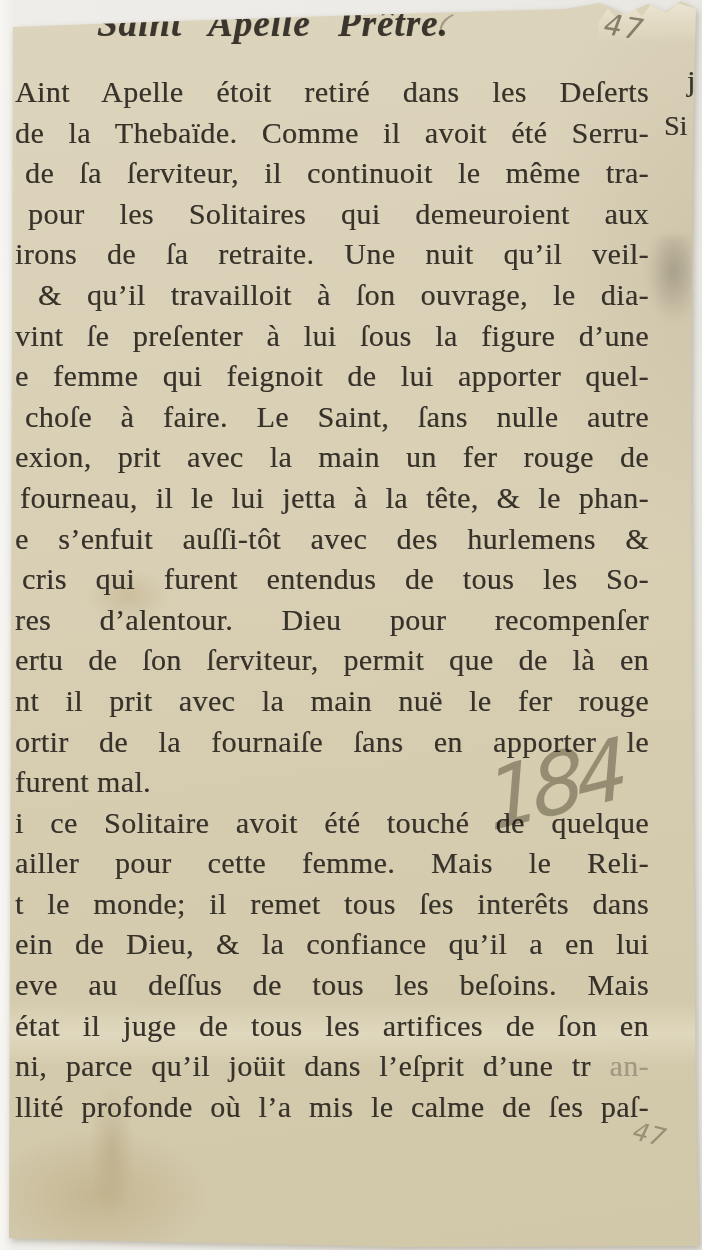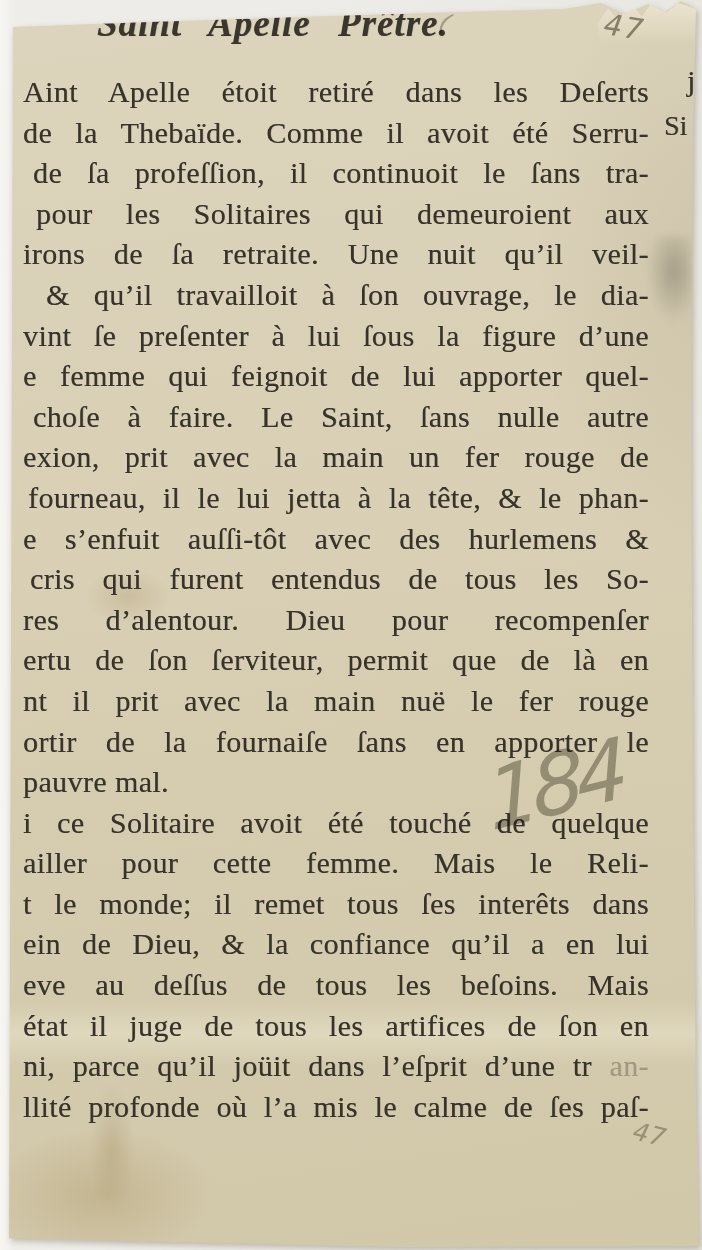--- a/index.html
+++ b/index.html
@@ -37,21 +37,20 @@
     word-spacing:17px;letter-spacing:1px;
     text-shadow:.4px .4px .7px rgba(50,44,36,.5);
   }
   .textblock{position:absolute;left:15px;top:72px;width:634px;color:#37332b;}
   .line{
     height:40.6px;line-height:40.6px;font-size:30px;
     text-align:justify;text-align-last:justify;
     letter-spacing:.4px;
     text-shadow:.4px .4px .6px rgba(50,44,36,.5);
     overflow:visible;
-    margin-left:8px;
   }
   .line.nojust{text-align-last:left;}
   .line:nth-child(3){padding-left:10px;}
   .line:nth-child(4){padding-left:13px;}
   .line:nth-child(6){padding-left:23px;}
   .line:nth-child(9){padding-left:10px;}
   .line:nth-child(11){padding-left:5px;}
   .line:nth-child(13){padding-left:7px;}
   .line:nth-child(27){padding-left:6px;}
   .faded{opacity:.32;}
@@ -80,36 +79,36 @@
     <div class="clipping">
 
       <div class="torn-corner"></div>
       <div class="crease"></div>
 
       <h1 class="page-title">Saint Apelle Prêtre.</h1>
 
       <div class="textblock">
         <div class="line">Aint Apelle étoit retiré dans les Deſerts</div>
         <div class="line">de la Thebaïde. Comme il avoit été Serru-</div>
-        <div class="line">de ſa profeſſion, il continuoit le ſans tra-</div>
+        <div class="line">de ſa ſerviteur, il continuoit le même tra-</div>
         <div class="line">pour les Solitaires qui demeuroient aux</div>
         <div class="line">irons de ſa retraite. Une nuit qu’il veil-</div>
         <div class="line">&amp; qu’il travailloit à ſon ouvrage, le dia-</div>
         <div class="line">vint ſe preſenter à lui ſous la figure d’une</div>
         <div class="line">e femme qui feignoit de lui apporter quel-</div>
         <div class="line">choſe à faire. Le Saint, ſans nulle autre</div>
         <div class="line">exion, prit avec la main un fer rouge de</div>
         <div class="line">fourneau, il le lui jetta à la tête, &amp; le phan-</div>
         <div class="line">e s’enfuit auſſi-tôt avec des hurlemens &amp;</div>
         <div class="line">cris qui furent entendus de tous les So-</div>
         <div class="line">res d’alentour. Dieu pour recompenſer</div>
         <div class="line">ertu de ſon ſerviteur, permit que de là en</div>
         <div class="line">nt il prit avec la main nuë le fer rouge</div>
         <div class="line">ortir de la fournaiſe ſans en apporter le</div>
-        <div class="line nojust">pauvre mal.</div>
+        <div class="line nojust">furent mal.</div>
         <div class="line">i ce Solitaire avoit été touché de quelque</div>
         <div class="line">ailler pour cette femme. Mais le Reli-</div>
         <div class="line">t le monde; il remet tous ſes interêts dans</div>
         <div class="line">ein de Dieu, &amp; la confiance qu’il a en lui</div>
         <div class="line">eve au deſſus de tous les beſoins. Mais</div>
         <div class="line">état il juge de tous les artifices de ſon en</div>
         <div class="line">
           <span>ni, parce qu’il joüit dans l’eſprit d’une tr</span>
           <span class="faded">an-</span>
         </div>

